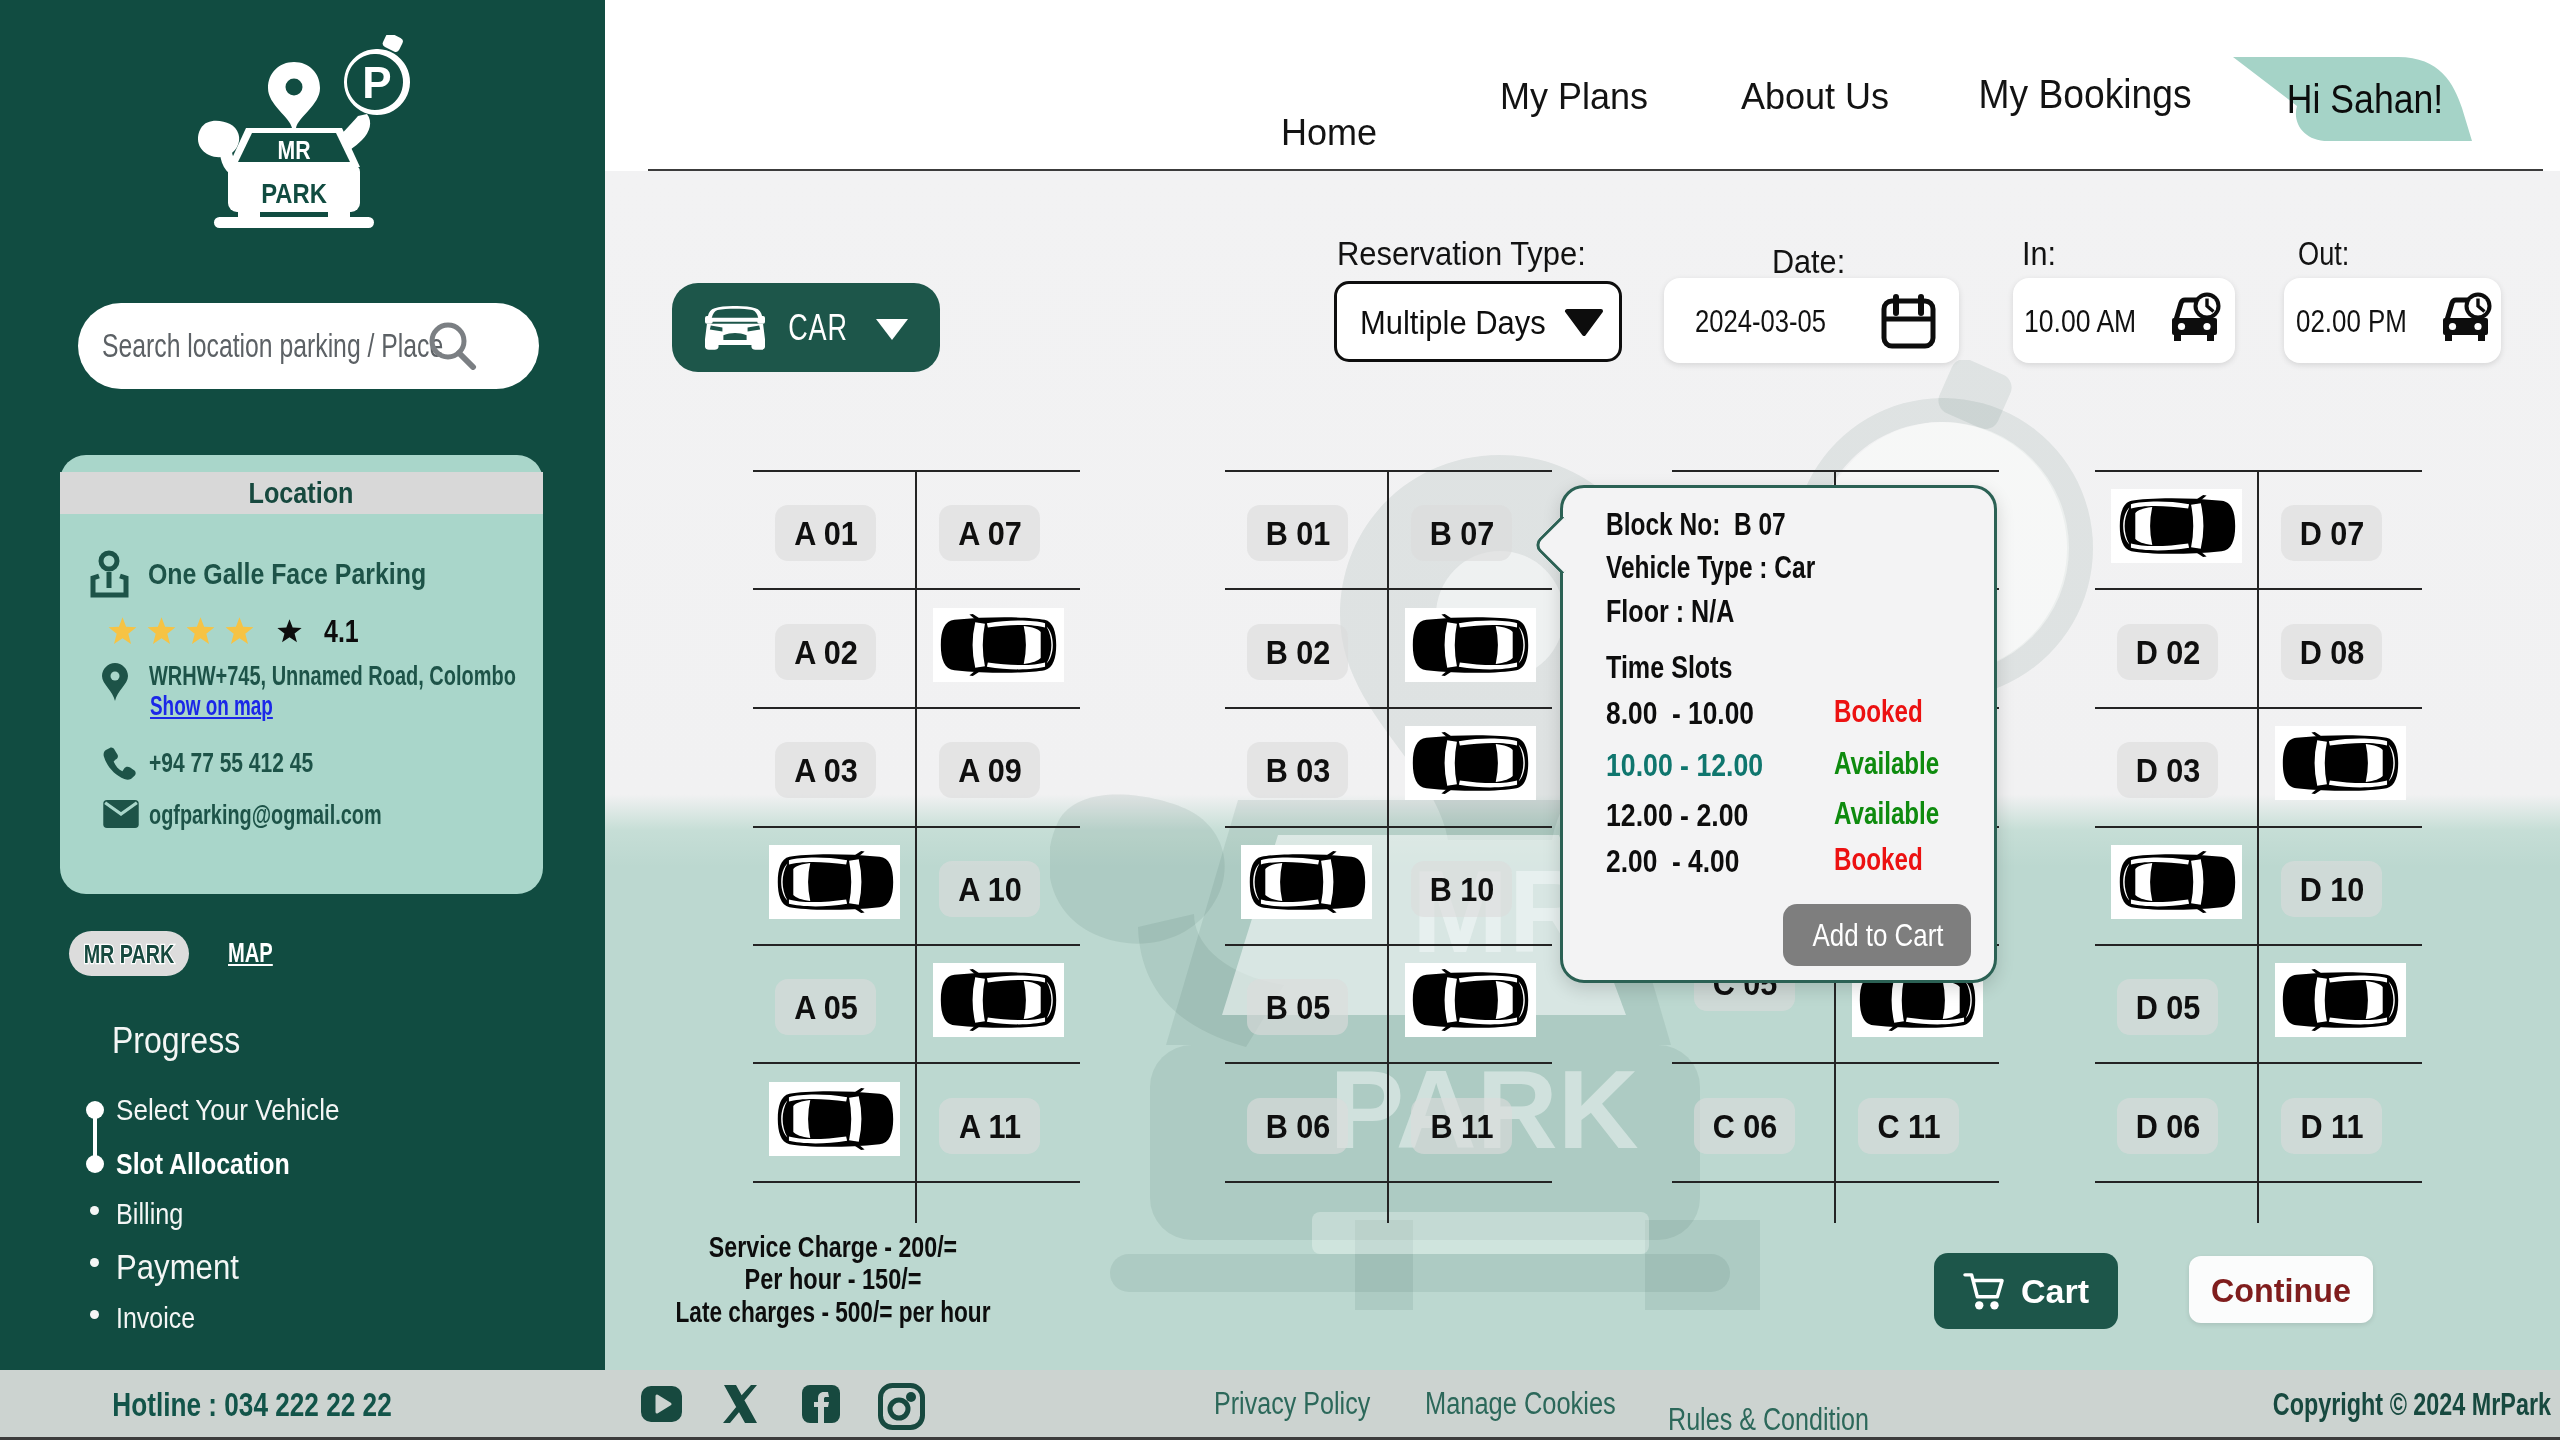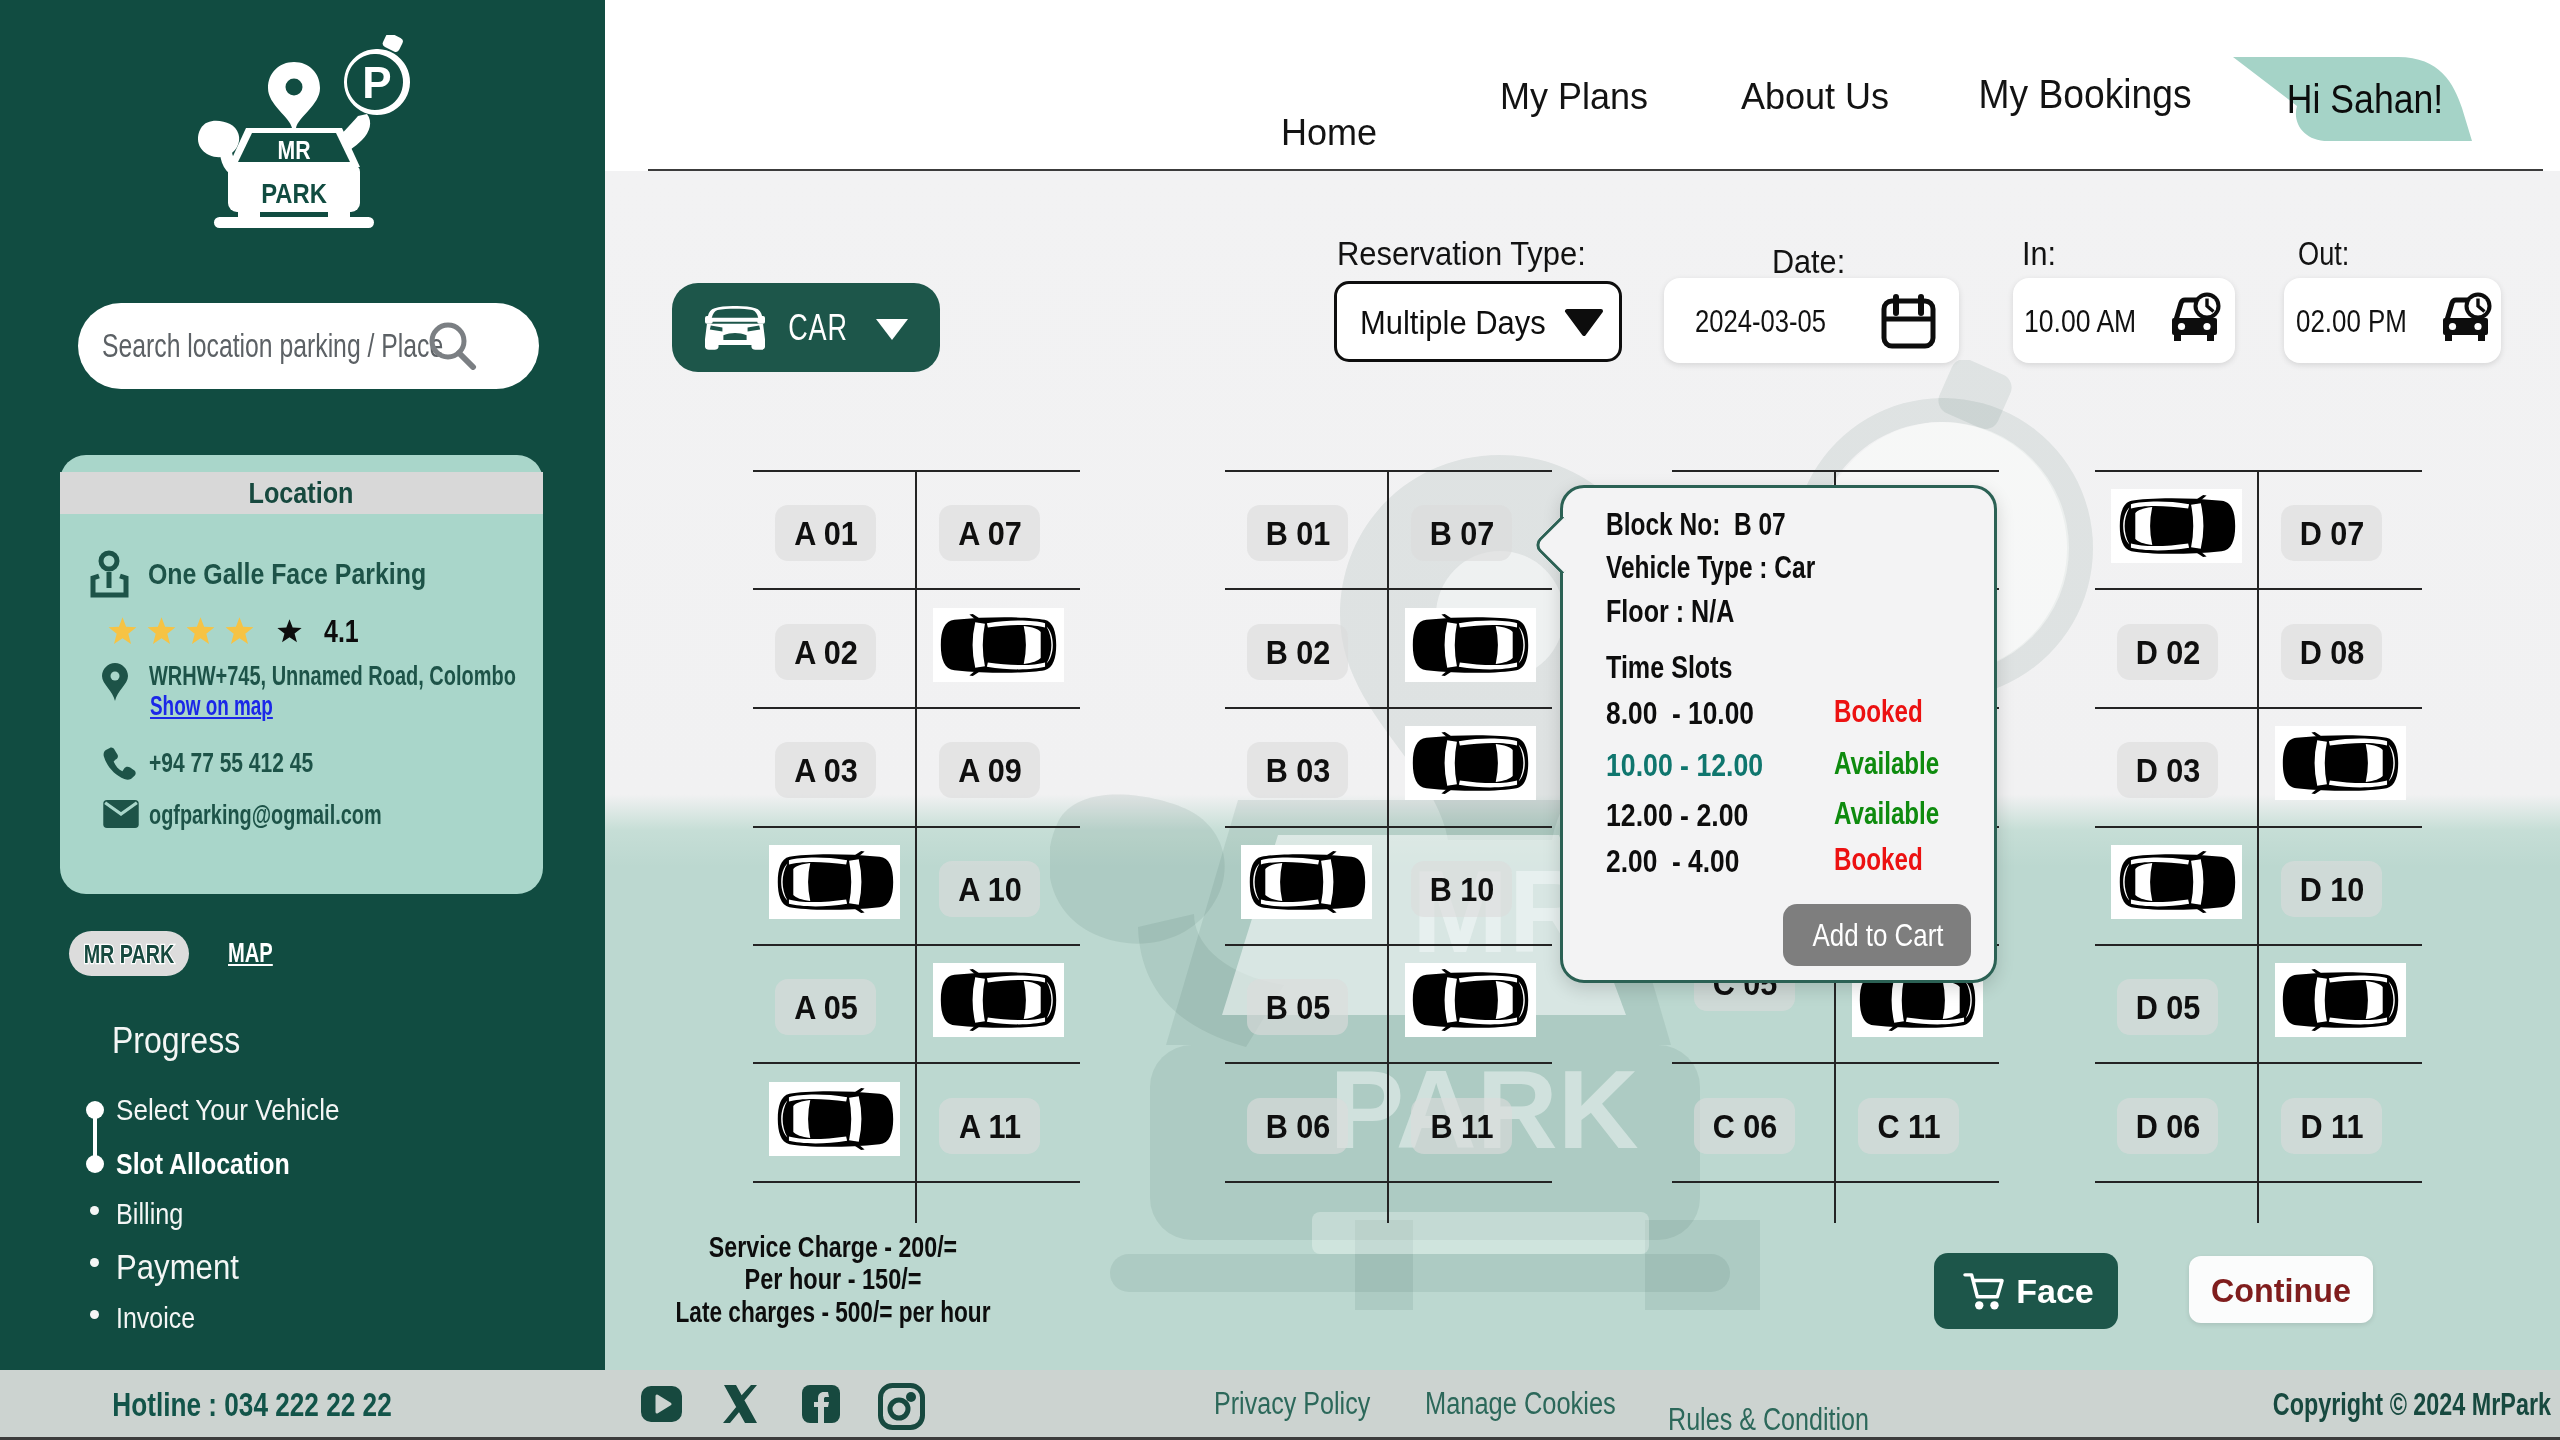--- a/index.html
+++ b/index.html
@@ -521,21 +521,21 @@
 <div class="abs" style="left:833px; top:1295px; font-size:29px; font-weight:bold; color:#0d0d0d; line-height:35px; white-space:nowrap;"><span style="display:inline-block; transform:translateX(-50%) scaleX(0.78); transform-origin:center; ">Late charges - 500/= per hour</span></div>
 <div class="abs cartbtn"></div>
 
 <svg class="abs" style="left:1963px; top:1272px;" width="42" height="40" viewBox="0 0 44 42">
  <g stroke="#fff" stroke-width="3.6" fill="none" stroke-linejoin="round" stroke-linecap="round">
   <path d="M 2 3 L 9 3 L 15 26 L 36 26 L 41 9 L 12 9"></path>
  </g>
  <circle cx="17" cy="35" r="4.4" fill="#fff"></circle>
  <circle cx="33" cy="35" r="4.4" fill="#fff"></circle>
 </svg>
-<div class="abs" style="left:2055px; top:1271px; font-size:34px; font-weight:bold; color:#ffffff; line-height:41px; white-space:nowrap;"><span style="display:inline-block; transform:translateX(-50%) scaleX(1.0); transform-origin:center; ">Face</span></div>
+<div class="abs" style="left:2055px; top:1271px; font-size:34px; font-weight:bold; color:#ffffff; line-height:41px; white-space:nowrap;"><span style="display:inline-block; transform:translateX(-50%) scaleX(1.0); transform-origin:center; ">Cart</span></div>
 <div class="abs contbtn"></div>
 <div class="abs" style="left:2281px; top:1270px; font-size:34px; font-weight:bold; color:#7f1d1d; line-height:41px; white-space:nowrap;"><span style="display:inline-block; transform:translateX(-50%) scaleX(0.95); transform-origin:center; ">Continue</span></div>
 <div class="abs sidebar"></div>
 
 <svg class="abs" style="left:186px; top:35px;" width="240" height="196" viewBox="0 0 240 196">
  <g fill="#ffffff">
   <path d="M 108 27 C 123 27 134 38 134 53 C 134 70 112 82 110 93 L 106 93 C 104 82 82 70 82 53 C 82 38 93 27 108 27 Z"></path>
   <circle cx="108" cy="52" r="8.5" fill="#114c41"></circle>
   <path d="M 190 14 a 33 33 0 1 0 2 0 Z M 190 19 a 28 28 0 1 1 -2 0 Z" fill-rule="evenodd"></path>
   <rect x="198" y="0" width="18" height="15" rx="4" transform="rotate(26 207 7)"></rect>

